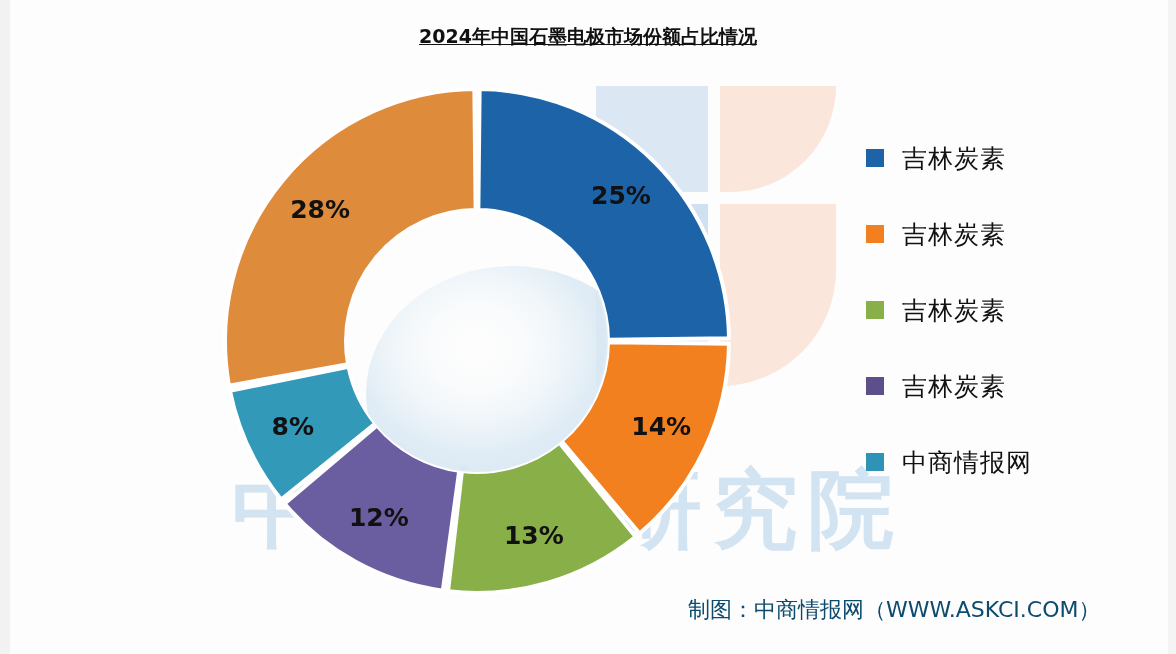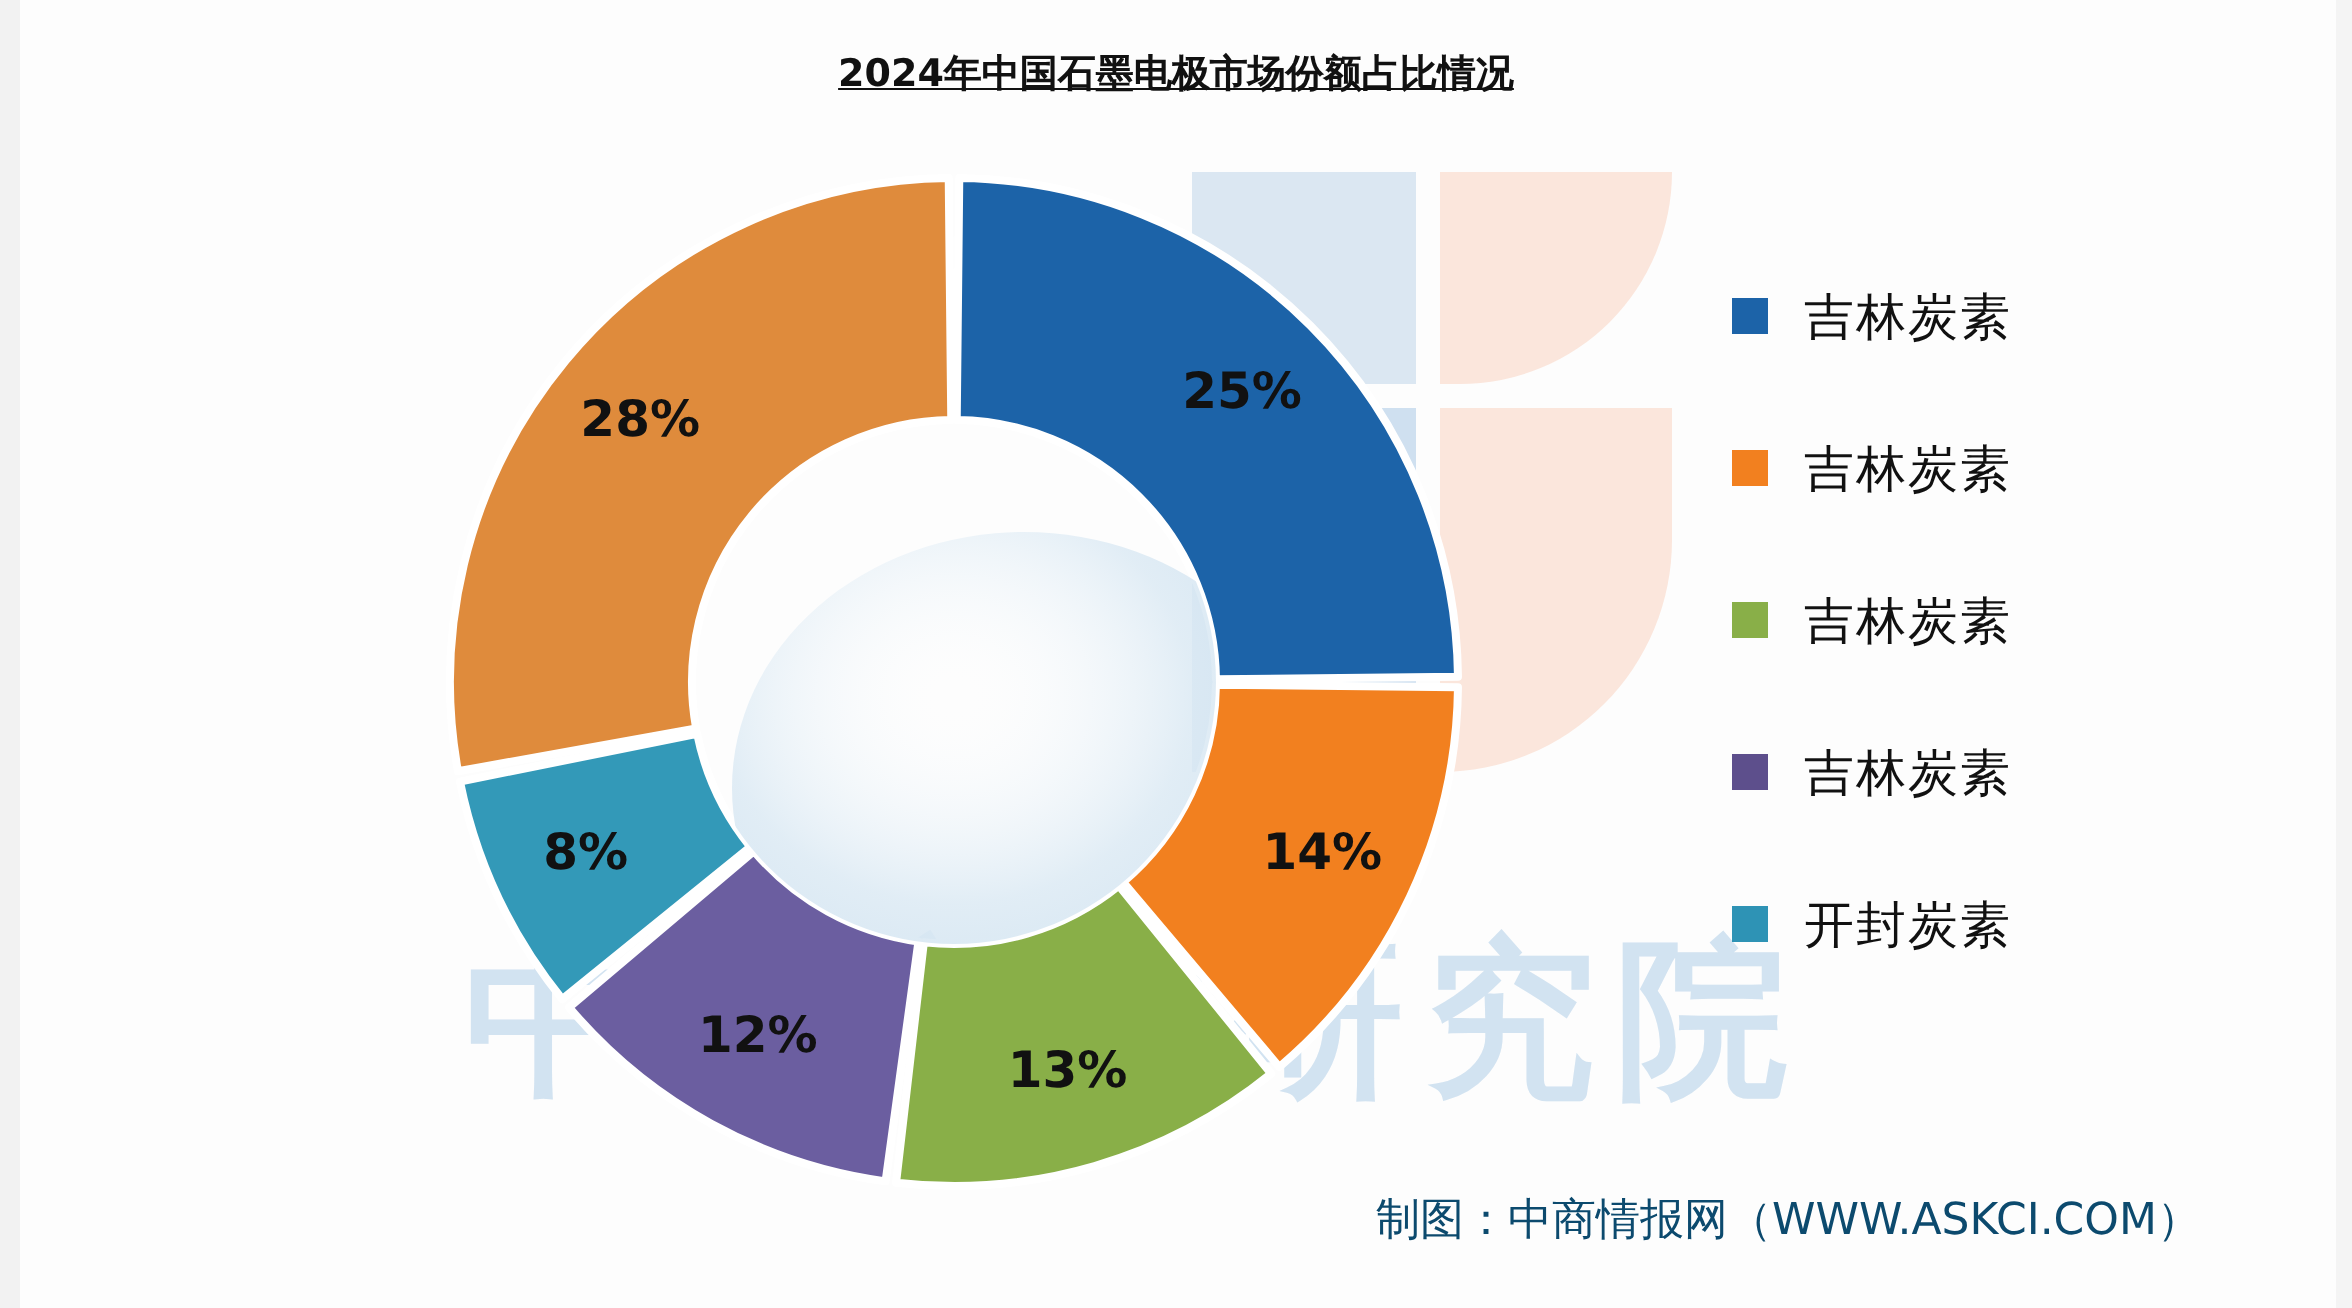--- a/index.html
+++ b/index.html
@@ -221,19 +221,19 @@
     <div class="legend-item">
       <span class="legend-swatch" style="background: rgb(137, 175, 72);"></span>
       <span class="legend-label">吉林炭素</span>
     </div>
     <div class="legend-item">
       <span class="legend-swatch" style="background: rgb(93, 79, 140);"></span>
       <span class="legend-label">吉林炭素</span>
     </div>
     <div class="legend-item">
       <span class="legend-swatch" style="background: rgb(46, 147, 181);"></span>
-      <span class="legend-label">开封炭素</span>
+      <span class="legend-label">中商情报网</span>
     </div>
   </div>
 
   <div id="footer">制图：中商情报网（WWW.ASKCI.COM）</div>
 
 </div>
 
 </body></html>

